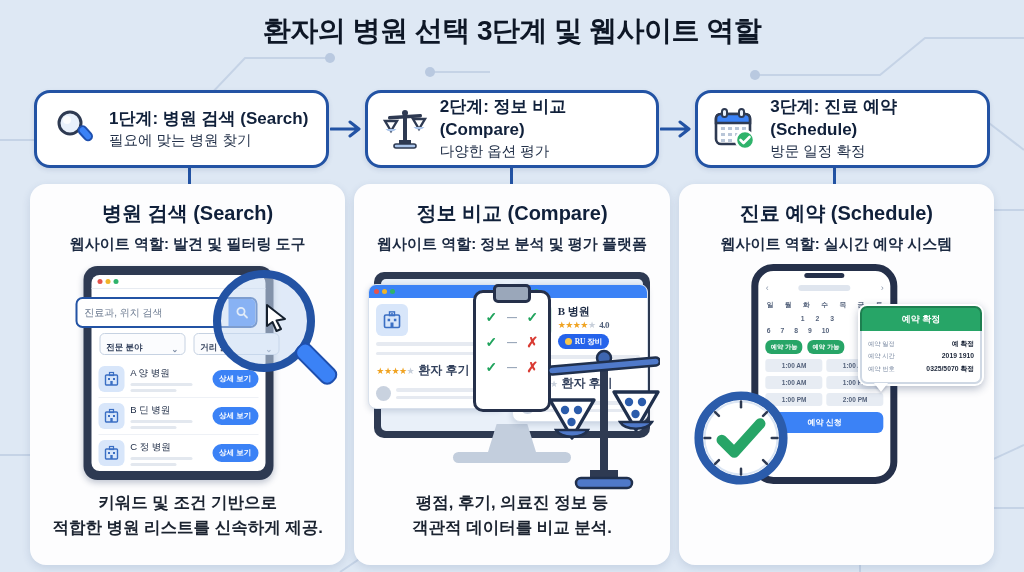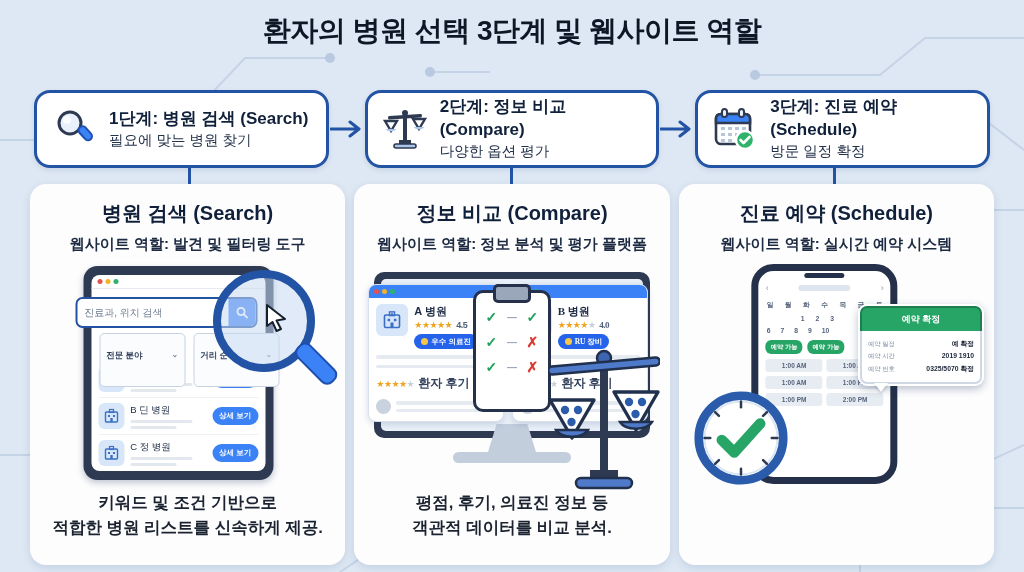--- a/index.html
+++ b/index.html
@@ -26,21 +26,21 @@
   
   .tablet{position:absolute;left:50%;transform:translateX(-55%);top:2px;width:174px;height:196px;background:#2e3a52;border-radius:14px;padding:9px 8px;box-shadow:0 3px 6px rgba(20,40,80,.25);}
   .tab-screen{position:relative;background:#fff;border-radius:8px;height:100%;overflow:visible;}
   .bbar{height:13px;border-bottom:1px solid #e7ebf1;display:flex;align-items:center;gap:3px;padding:0 6px;}
   .dot{width:5px;height:5px;border-radius:50%;}
   .d-r{background:#e5534b}.d-y{background:#f0b429}.d-g{background:#2fb36b}
   .search-bar{position:absolute;left:-16px;top:22px;width:178px;height:27px;background:#fff;border:2px solid #2353a4;border-radius:7px;display:flex;align-items:center;overflow:hidden;z-index:2;justify-content:center;}
   .search-txt{flex:1;font-size:10px;color:#6b7a90;padding-left:7px;}
   .search-btn{width:27px;height:100%;background:#3b82f6;display:flex;align-items:center;justify-content:center;}
   .filters{position:absolute;left:8px;top:58px;display:flex;gap:8px;z-index:1;}
-  .filter{width:72px;height:20px;border:1.5px solid #c6d2e2;border-radius:5px;background:#fbfcfe;display:flex;align-items:flex-start;justify-content:space-between;padding:16px 6px;font-size:8.5px;font-weight:700;color:#33415c;}
+  .filter{width:72px;height:20px;border:1.5px solid #c6d2e2;border-radius:5px;background:#fbfcfe;display:flex;align-items:flex-end;justify-content:space-between;padding:0 6px;font-size:8.5px;font-weight:700;color:#33415c;}
   .chev{font-size:8px;color:#7b8aa2;}
   .hlist{position:absolute;left:7px;right:7px;top:86px;}
   .hrow{display:flex;align-items:center;gap:6px;padding:5px 0;border-bottom:1px solid #eef1f6;}
   .hic{width:26px;height:26px;background:#d8e6fa;border-radius:6px;flex:0 0 26px;display:flex;align-items:center;justify-content:center;}
   .hmid{flex:1;}
   .hname{font-size:9.5px;font-weight:400;color:#1d2b45;}
   .bar{height:3px;background:#e3e8ef;border-radius:2px;margin-top:3px;}
   .b1{width:62px}.b2{width:46px}
   .hbtn{background:#3b82f6;color:#fff;font-size:7.5px;font-weight:700;border-radius:9px;padding:4px 7px;white-space:nowrap;}
   .mag{position:absolute;right:2px;top:6px;width:118px;height:126px;z-index:4;}
@@ -338,31 +338,20 @@
               <span class="wic icA">
                 <svg width="20" height="20" viewBox="0 0 16 16">
                     <rect x="2" y="4" width="12" height="10" rx="1" fill="none" stroke="#3b6fc4" stroke-width="1.3"></rect>
                     <rect x="6" y="1.5" width="4" height="3" fill="none" stroke="#3b6fc4" stroke-width="1.1"></rect>
                     <path d="M8 2.4 v1.4 M7.3 3.1 h1.4" stroke="#3b6fc4" stroke-width="0.8"></path>
                     <rect x="4.5" y="7" width="2" height="2" fill="#3b6fc4"></rect>
                     <rect x="9.5" y="7" width="2" height="2" fill="#3b6fc4"></rect>
                     <rect x="6.8" y="10" width="2.4" height="4" fill="#3b6fc4"></rect>
                   </svg>
               </span>
-              <span>
-                <div class="wname">A 병원</div>
-                <div class="wstars">
-                  <span class="orange">★★★★★</span><span class="gray-star"></span>
-                  <span class="wrating">4.5</span>
-                </div>
-                <div class="wbadge">
-                  <span class="medal"></span>
-                  <span>우수 의료진</span>
-                </div>
-              </span>
             </div>
             <div class="wline wl1"></div>
             <div class="wline wl2"></div>
             <div class="wreview">
               <span class="wstars"><span class="orange">★★★★</span><span class="gray-star">★</span></span>
               <span class="wrlabel">환자 후기</span>
             </div>
             <div class="wava">
               <span class="ava"></span>
               <span class="ava-bars">
@@ -502,20 +491,21 @@
               <span class="slot-pill">예약 가능</span>
             </div>
             <div class="times">
               <span class="time">1:00 AM</span>
               <span class="time">1:00 AM</span>
               <span class="time">1:00 AM</span>
               <span class="time">1:00 PM</span>
               <span class="time">1:00 PM</span>
               <span class="time">2:00 PM</span>
             </div>
+            <div class="submit">예약 신청</div>
           </div>
         </div>
 
         <div class="tooltip">
           <div class="tip-head">예약 확정</div>
           <div class="tip-body">
             <div class="tip-row">
               <span class="tip-l">예약 일정</span>
               <span class="tip-v">예 확정</span>
             </div>

